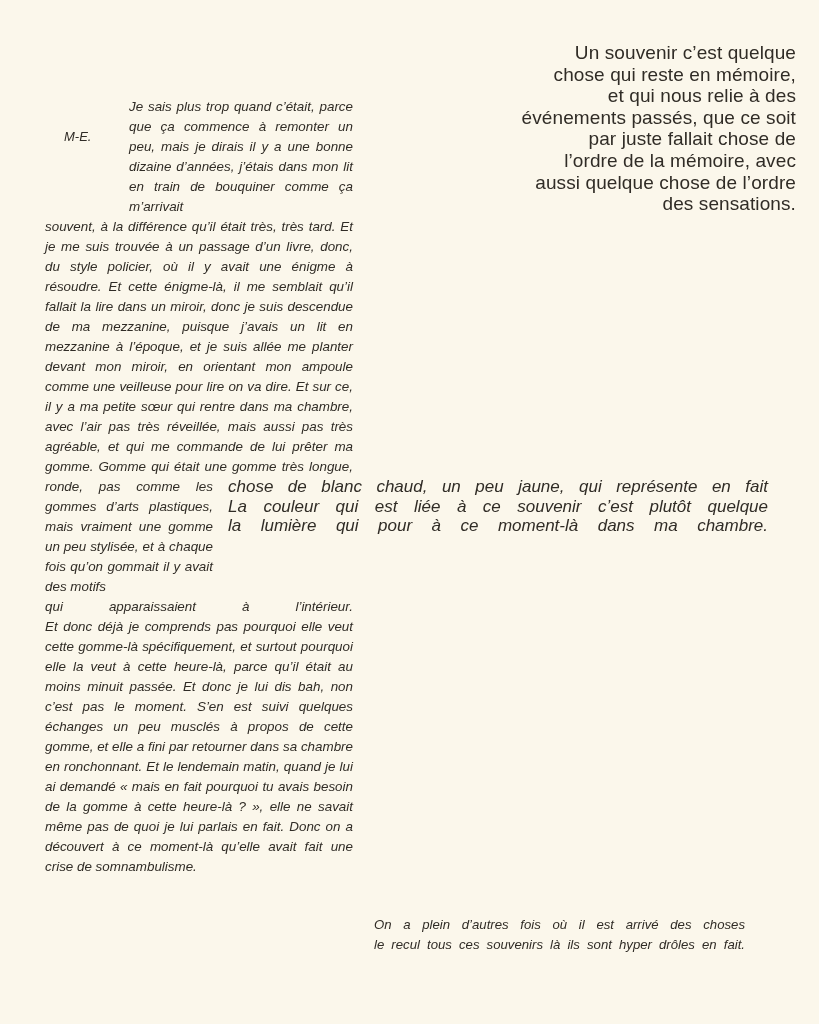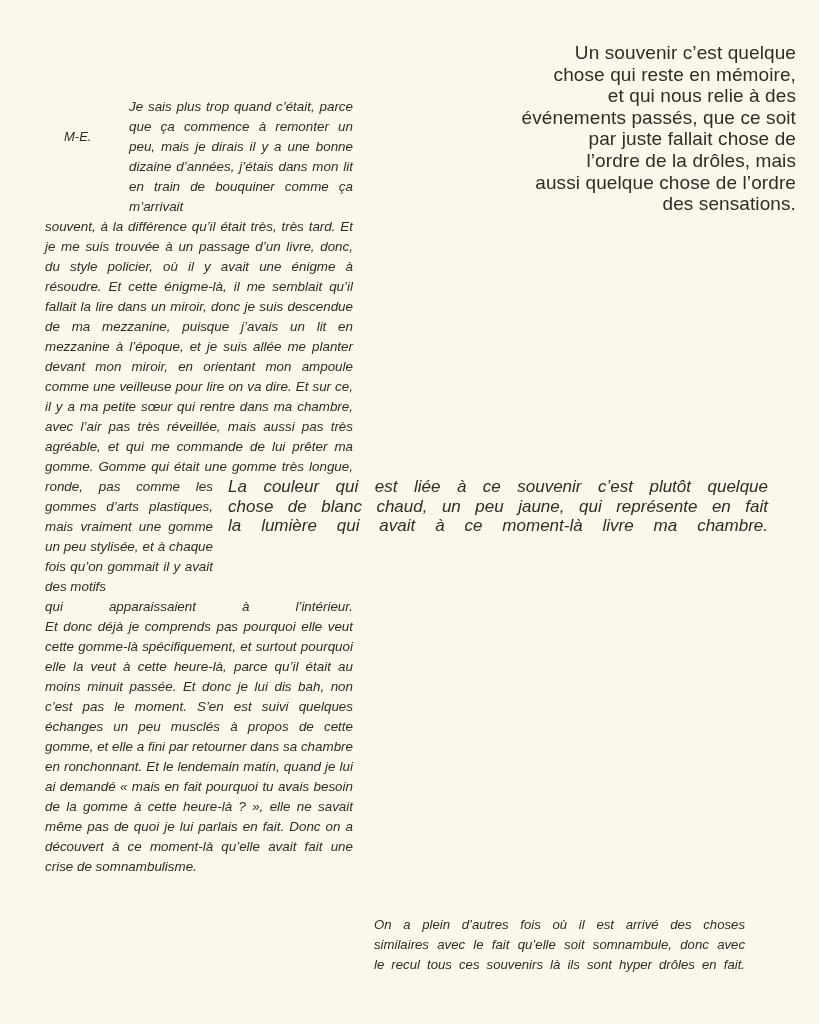--- a/index.html
+++ b/index.html
@@ -102,40 +102,39 @@
 <body>
 
 <div class="page">
 
   <div class="memory-quote">
     <div class="q-line">Un souvenir c’est quelque</div>
     <div class="q-line">chose qui reste en mémoire,</div>
     <div class="q-line">et qui nous relie à des</div>
     <div class="q-line">événements passés, que ce soit</div>
     <div class="q-line">par juste fallait chose de</div>
-    <div class="q-line">l’ordre de la drôles, mais</div>
+    <div class="q-line">l’ordre de la mémoire, avec</div>
     <div class="q-line">aussi quelque chose de l’ordre</div>
     <div class="q-line">des sensations.</div>
   </div>
 
   <div class="speaker-label">M-E.</div>
 
   <div class="testimony">
     <div class="t-part t-intro">Je sais plus trop quand c’était, parce que ça commence à remonter un peu, mais je dirais il y a une bonne dizaine d’années, j’étais dans mon lit en train de bouquiner comme ça m’arrivait</div>
     <div class="t-part t-main">souvent, à la différence qu’il était très, très tard. Et je me suis trouvée à un passage d’un livre, donc, du style policier, où il y avait une énigme à résoudre. Et cette énigme-là, il me semblait qu’il fallait la lire dans un miroir, donc je suis descendue de ma mezzanine, puisque j’avais un lit en mezzanine à l’époque, et je suis allée me planter devant mon miroir, en orientant mon ampoule comme une veilleuse pour lire on va dire. Et sur ce, il y a ma petite sœur qui rentre dans ma chambre, avec l’air pas très réveillée, mais aussi pas très agréable, et qui me commande de lui prêter ma gomme. Gomme qui était une gomme très longue,</div>
     <div class="t-part t-narrow">ronde, pas comme les gommes d’arts plastiques, mais vraiment une gomme un peu stylisée, et à chaque fois qu’on gommait il y avait des motifs</div>
     <div class="t-part t-spread">qui apparaissaient à l’intérieur.</div>
     <div class="t-part t-conclusion">Et donc déjà je comprends pas pourquoi elle veut cette gomme-là spécifiquement, et surtout pourquoi elle la veut à cette heure-là, parce qu’il était au moins minuit passée. Et donc je lui dis bah, non c’est pas le moment. S’en est suivi quelques échanges un peu musclés à propos de cette gomme, et elle a fini par retourner dans sa chambre en ronchonnant. Et le lendemain matin, quand je lui ai demandé « mais en fait pourquoi tu avais besoin de la gomme à cette heure-là ? », elle ne savait même pas de quoi je lui parlais en fait. Donc on a découvert à ce moment-là qu’elle avait fait une crise de somnambulisme.</div>
   </div>
 
   <div class="color-quote">
+    <div class="q-line">chose de blanc chaud, un peu jaune, qui représente en fait</div>
     <div class="q-line">La couleur qui est liée à ce souvenir c’est plutôt quelque</div>
-    <div class="q-line">chose de blanc chaud, un peu jaune, qui représente en fait</div>
-    <div class="q-line">la lumière qui avait à ce moment-là livre ma chambre.</div>
+    <div class="q-line">la lumière qui pour à ce moment-là dans ma chambre.</div>
   </div>
 
   <div class="closing-note">
     <div class="q-line">On a plein d’autres fois où il est arrivé des choses</div>
-    <div class="q-line">similaires avec le fait qu’elle soit somnambule, donc avec</div>
     <div class="q-line">le recul tous ces souvenirs là ils sont hyper drôles en fait.</div>
   </div>
 
 </div>
 
 </body></html>

